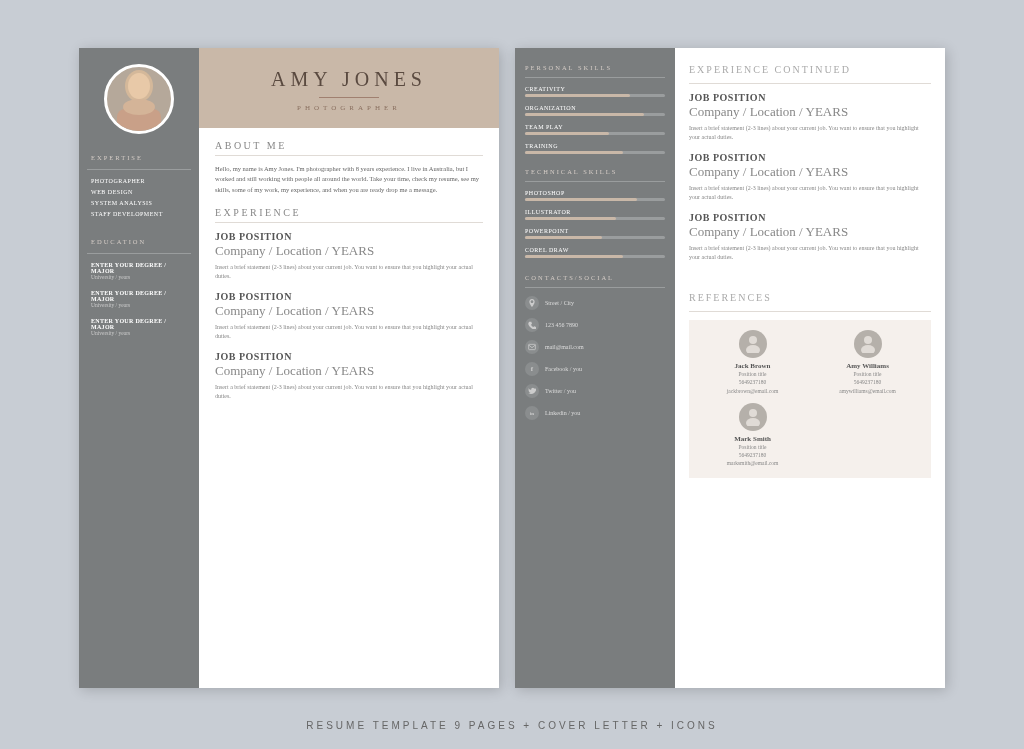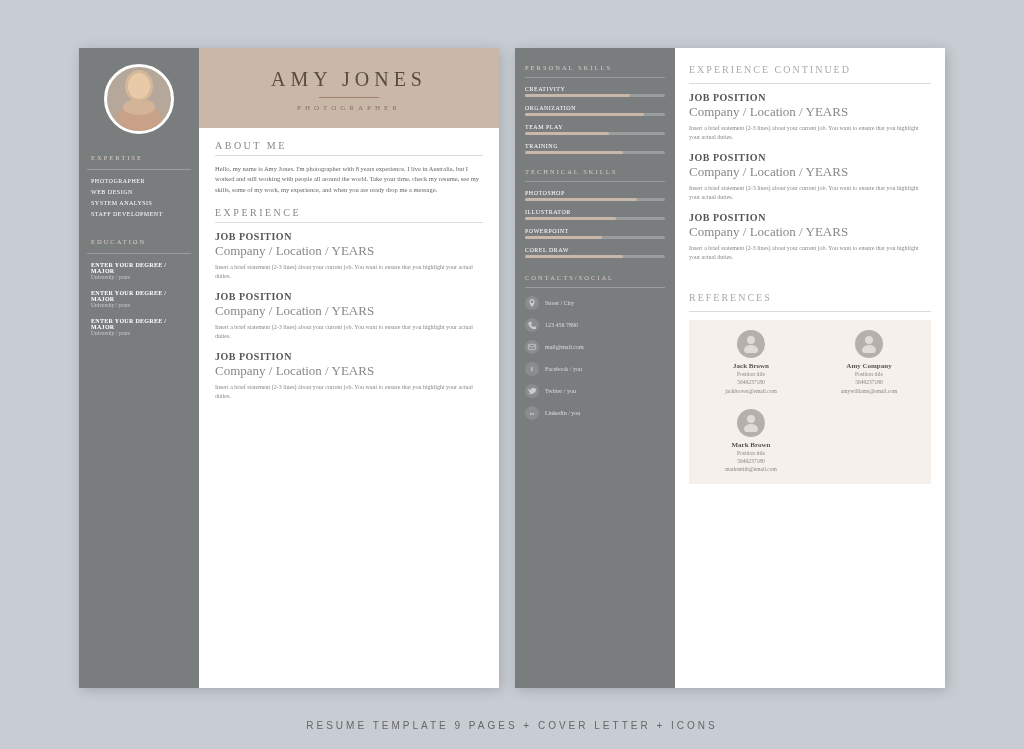--- a/index.html
+++ b/index.html
@@ -285,21 +285,21 @@
       margin-bottom: 8px;
     }
 
     .references-section {
       margin-top: 30px;
     }
 
     .ref-grid {
       display: grid;
       grid-template-columns: 1fr 1fr;
-      gap: 14px;
+      gap: 8px;
       background: #f5f0ec;
       padding: 10px;
     }
 
     .ref-card {
       display: flex;
       flex-direction: column;
       align-items: center;
       text-align: center;
     }
@@ -556,35 +556,35 @@
               <span>jackbrown@email.com</span>
             </div>
           </div>
           <div class="ref-card">
             <div class="ref-avatar">
               <svg width="16" height="18" viewBox="0 0 16 18">
                   <circle cx="8" cy="5" r="4" fill="#e0dbd6"></circle>
                   <ellipse cx="8" cy="15" rx="7" ry="5" fill="#e0dbd6"></ellipse>
                 </svg>
             </div>
-            <div class="ref-name">Amy Company</div>
+            <div class="ref-name">Amy Williams</div>
             <div class="ref-info">
               <span>Position title</span><br>
               <span>5649237180</span><br>
               <span>amywilliams@email.com</span>
             </div>
           </div>
           <div class="ref-card">
             <div class="ref-avatar">
               <svg width="16" height="18" viewBox="0 0 16 18">
                   <circle cx="8" cy="5" r="4" fill="#e0dbd6"></circle>
                   <ellipse cx="8" cy="15" rx="7" ry="5" fill="#e0dbd6"></ellipse>
                 </svg>
             </div>
-            <div class="ref-name">Mark Brown</div>
+            <div class="ref-name">Mark Smith</div>
             <div class="ref-info">
               <span>Position title</span><br>
               <span>5649237180</span><br>
               <span>marksmith@email.com</span>
             </div>
           </div>
         </div>
       </div>
     </div>
   </div>

